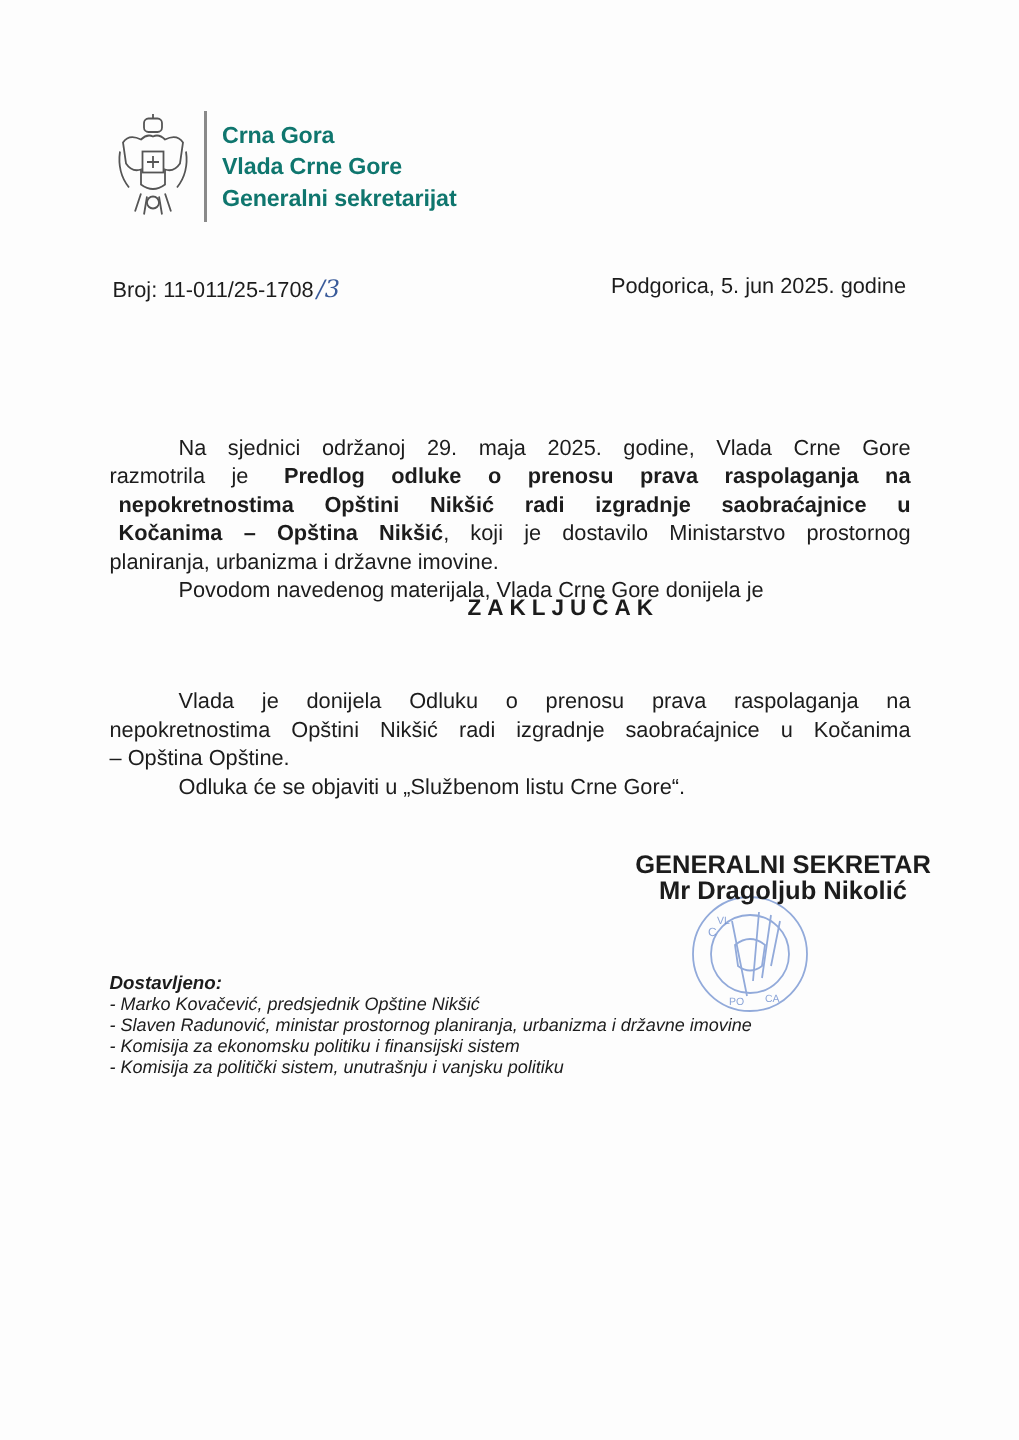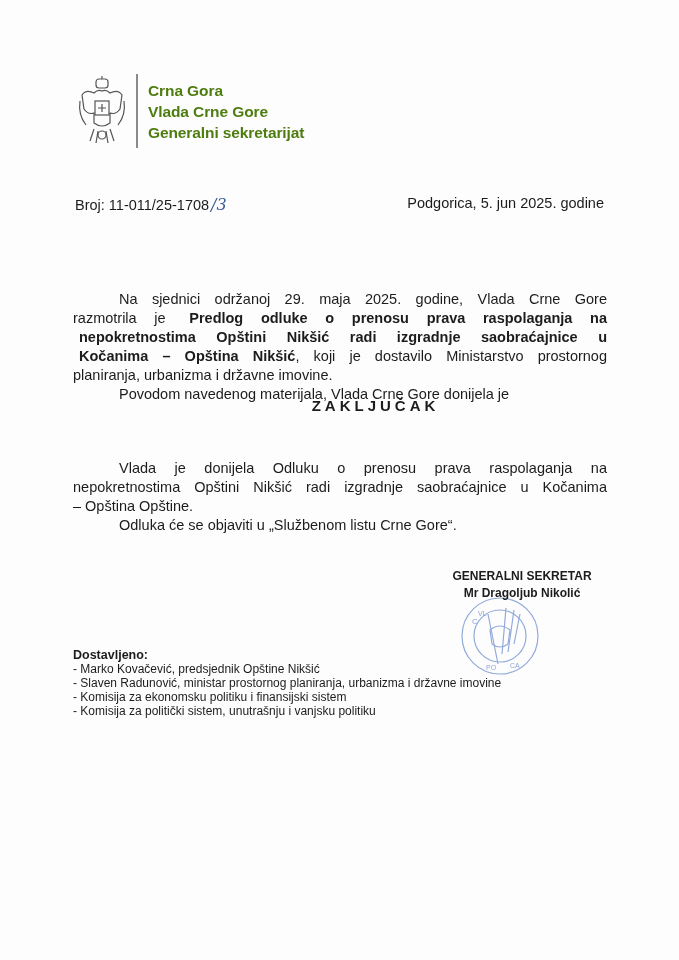--- a/index.html
+++ b/index.html
@@ -4,34 +4,34 @@
 <style>
   html, body { margin:0; padding:0; }
   body {
     width:679px; height:960px; background:#fdfdfd; position:relative; overflow:hidden;
     font-family:"Liberation Sans", sans-serif; color:#1c1c1c;
   }
   .header { position:absolute; left:76px; top:74px; display:flex; align-items:center; }
   .crest { width:52px; height:72px; }
   .divider { width:2px; height:74px; background:#8a8a8a; margin-left:8px; margin-right:10px; }
   .org { display:flex; flex-direction:column; }
-  .org span { font-weight:bold; font-size:15.5px; line-height:21px; color:#4d7c0f; letter-spacing:-0.1px; }
-  .ref-row { position:absolute; top:183px; left:75px; right:75px; display:flex; justify-content:space-between; font-size:14.5px;margin-top:12px; }
+  .org span { font-weight:bold; font-size:15.5px; line-height:21px; color:#0f766e; letter-spacing:-0.1px; }
+  .ref-row { position:absolute; top:183px; left:75px; right:75px; display:flex; justify-content:space-between; font-size:14.5px; }
   .ref-num { display:flex; align-items:baseline; }
   .handwritten { color:#3a5b9a; font-family:"DejaVu Serif", serif; font-style:italic; font-size:16px; margin-left:2px; }
   .body-text { position:absolute; left:73px; width:534px; font-size:14.5px; line-height:19px; text-align:justify;margin-top:26px; }
   .p1 { top:264px; }
   .p1 .indent, .indent { display:inline-block; width:46px; }
   .justify-line { text-align:justify; text-align-last:justify; display:block; }
   .bold { font-weight:bold;padding-left:6px; }
   .title { position:absolute; top:397px; left:0; width:679px; text-align:center; font-weight:bold; font-size:15px; letter-spacing:4px;margin-left:36px; }
   .p2 { top:433px; }
-  .sig { position:absolute; left:422px; top:568px; width:200px; text-align:center; font-weight:bold; font-size:12px; line-height:17px; }
+  .sig { position:absolute; left:422px; top:568px; width:200px; text-align:center; font-weight:bold; font-size:17px; line-height:17px; }
   .stamp { position:absolute; left:458px; top:594px; width:84px; height:84px; }
-  .recipients { position:absolute; left:73px; top:648px; font-size:12px; line-height:14px; }
+  .recipients { position:absolute; left:73px; top:648px; font-size:12px; line-height:14px;font-style:italic; }
   .recipients .head { font-weight:bold; font-size:12.5px; }
 </style>
 </head>
 <body>
 
 <div class="header">
   <svg class="crest" viewBox="0 0 52 72">
     <g fill="none" stroke="#555" stroke-width="1.2">
       <rect x="20" y="4" width="12" height="9" rx="3"></rect>
       <line x1="26" y1="1" x2="26" y2="4"></line>

